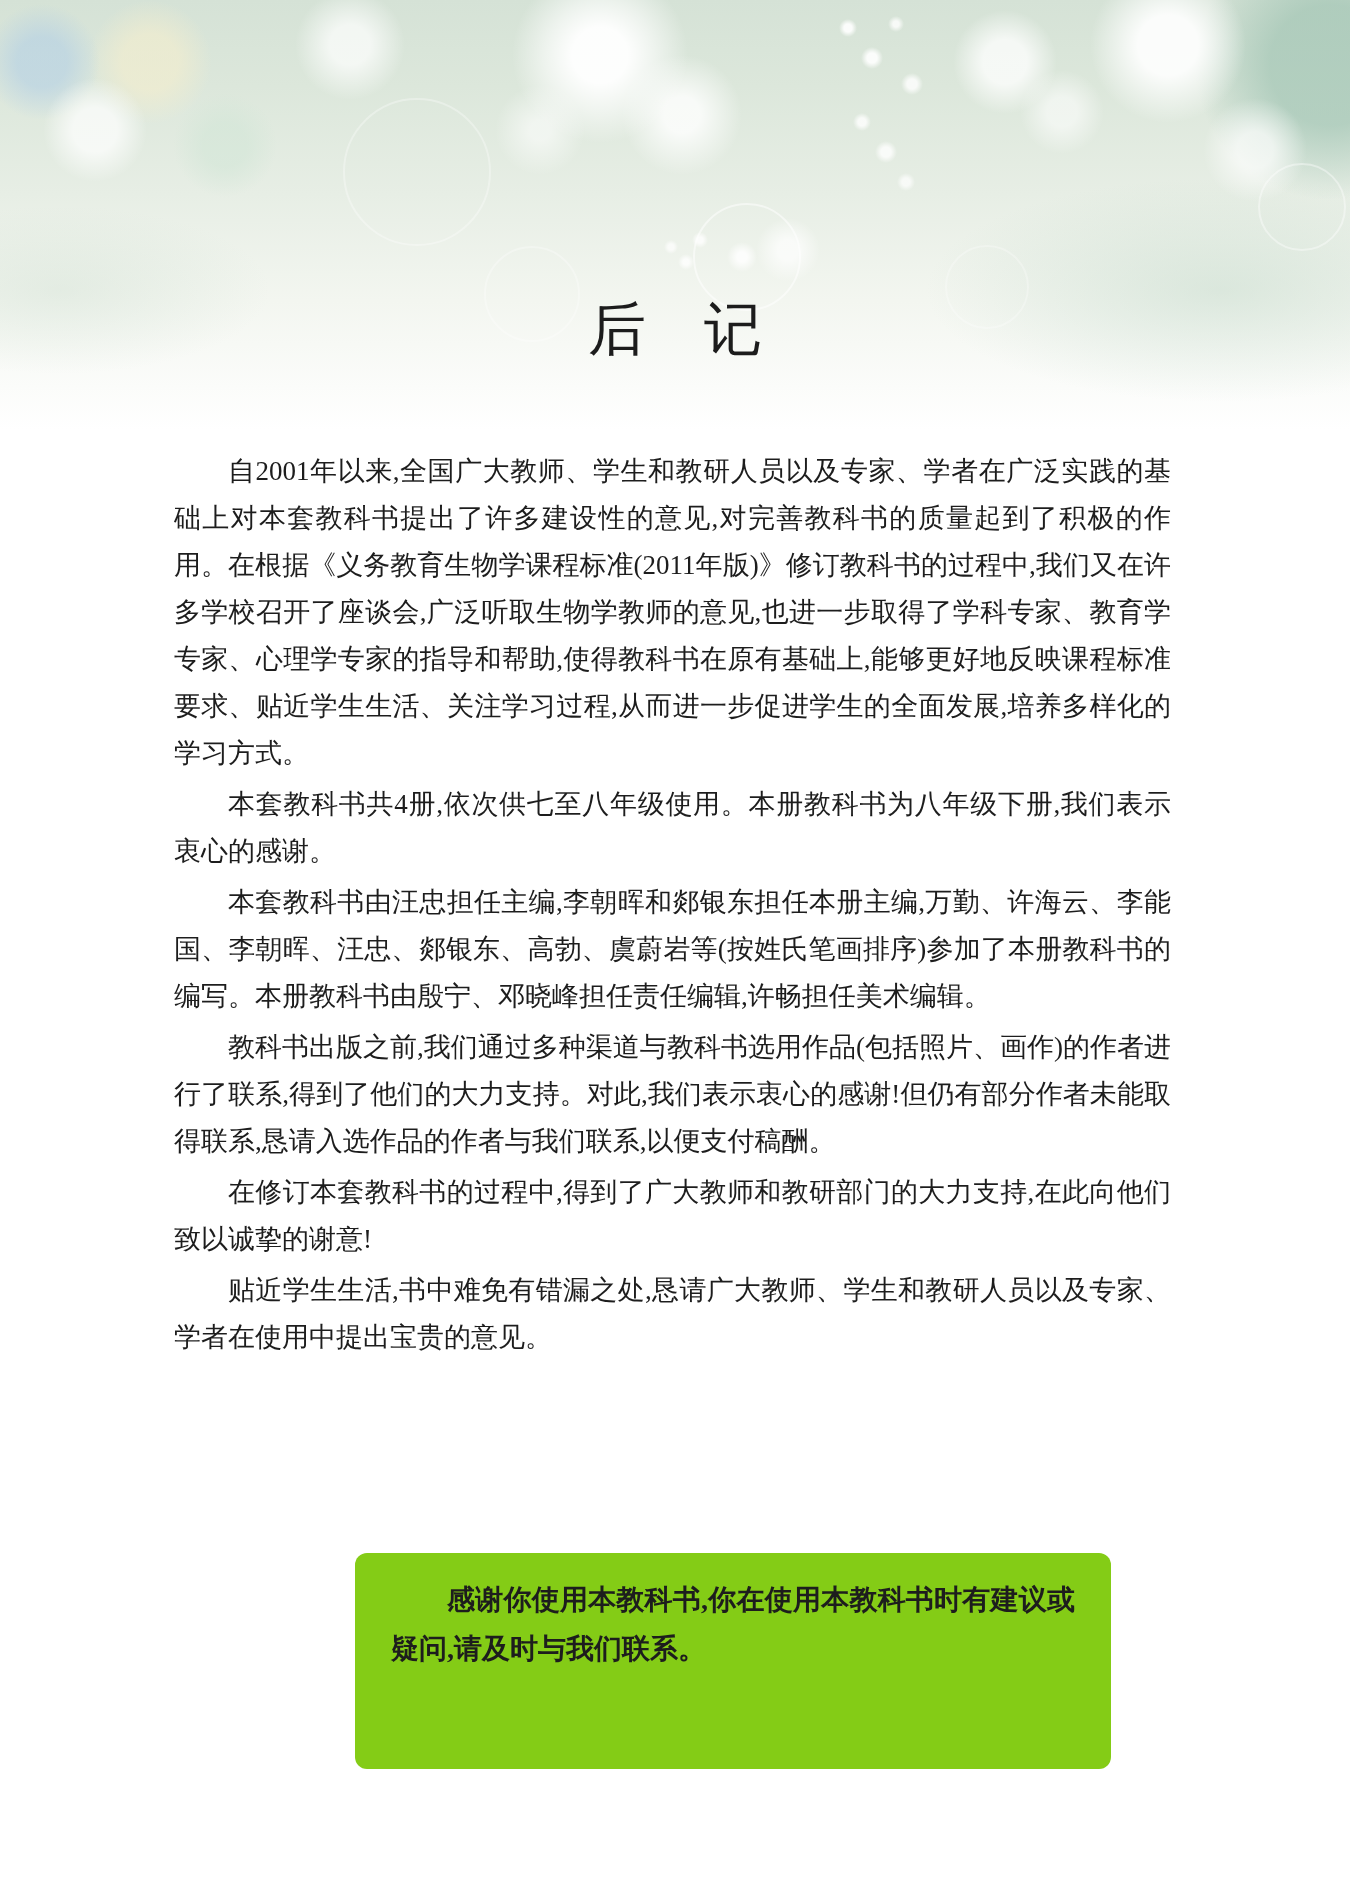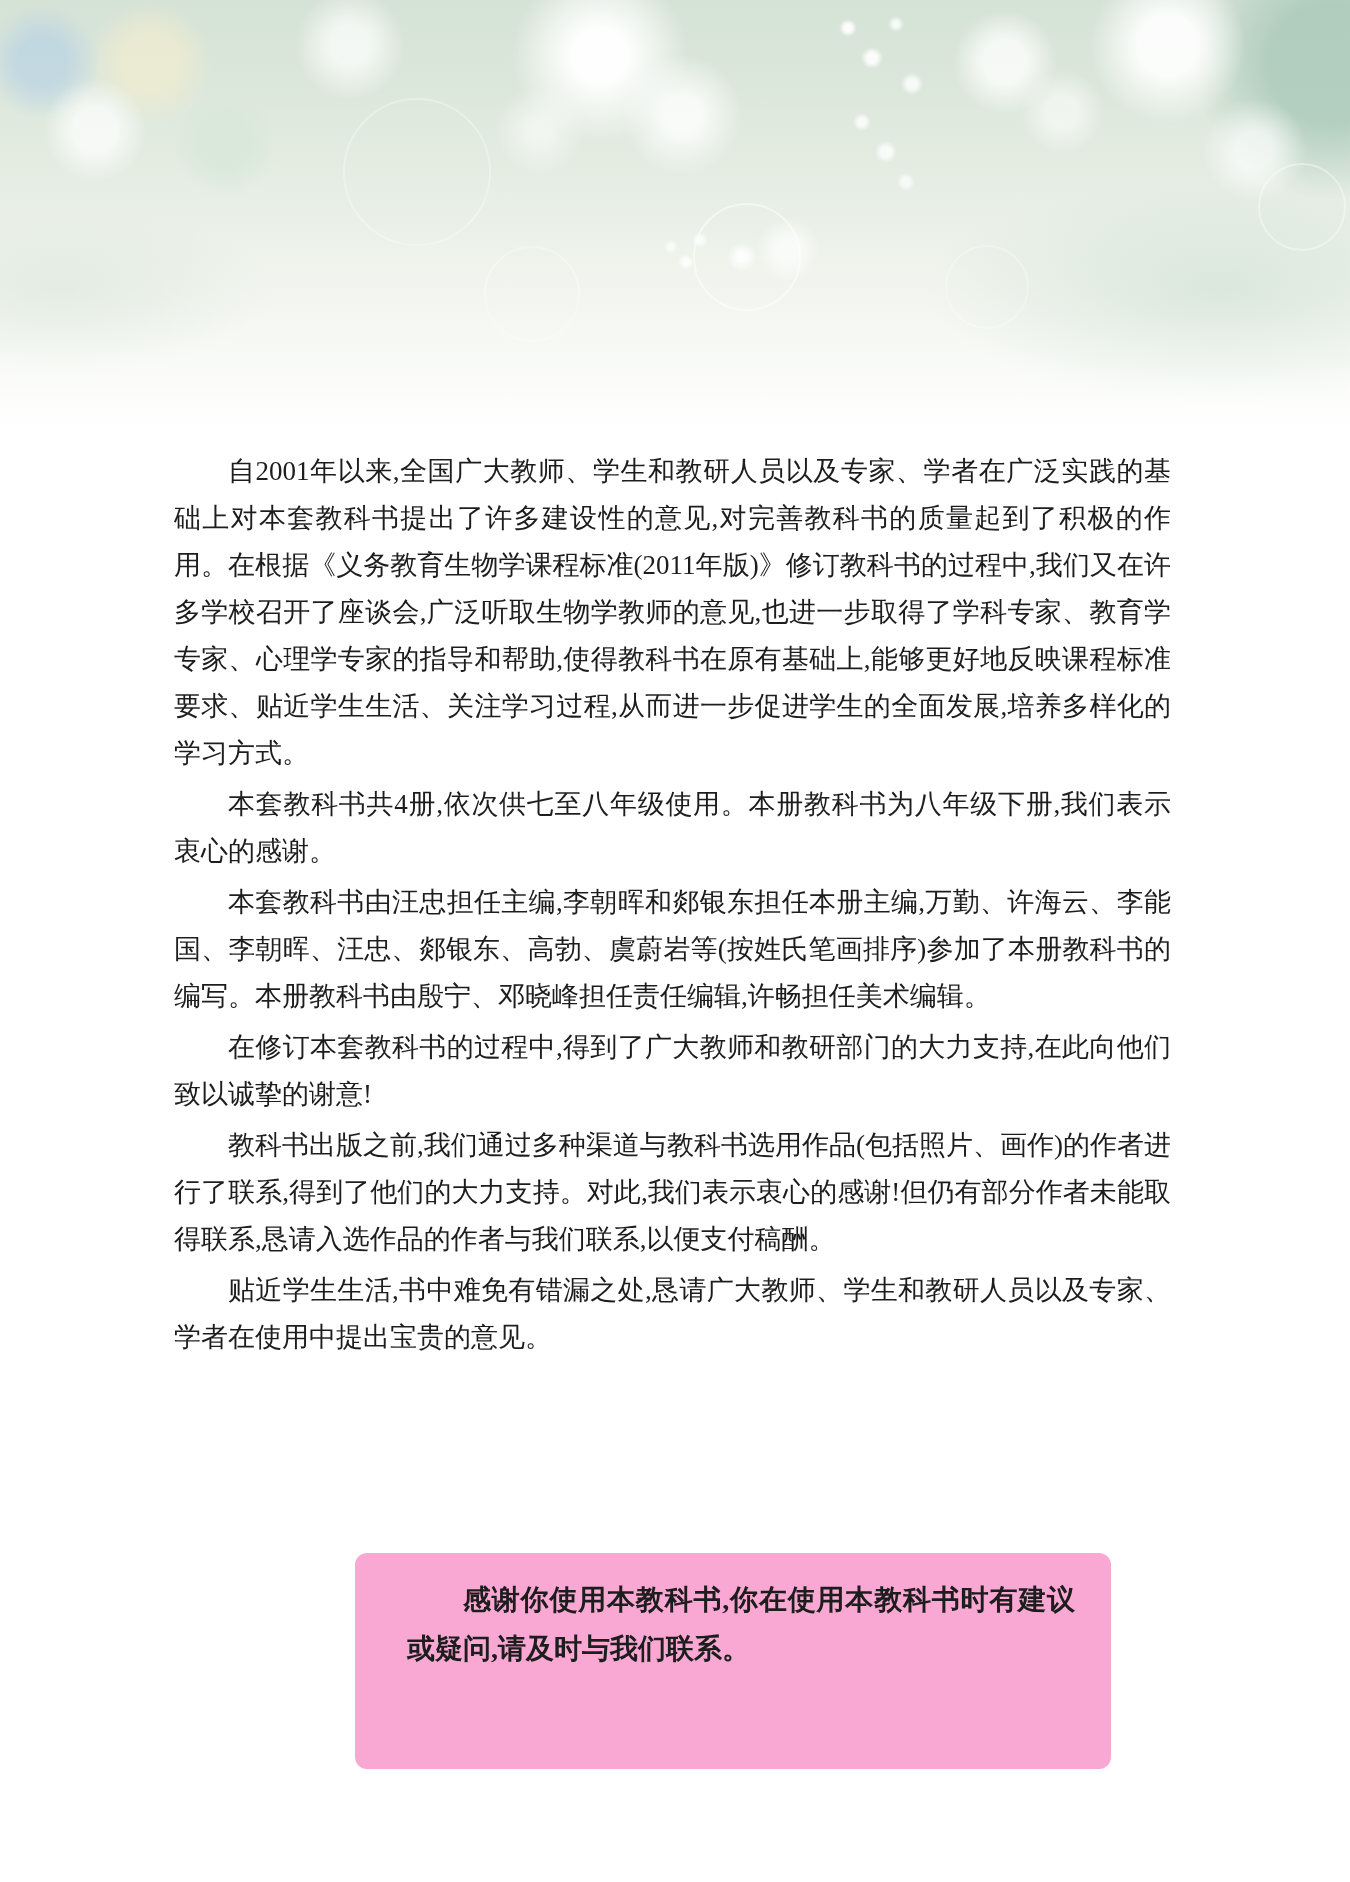--- a/index.html
+++ b/index.html
@@ -69,48 +69,49 @@
   .body-text{
     position:absolute;left:170px;top:444px;width:1005px;
     font-size:27px;line-height:47px;color:#1d1d1d;
     text-align:justify;
   }
   .body-text p{margin:4px;text-indent:2em;}
 
   
   .contact-box{
     position:absolute;left:355px;top:1553px;width:756px;height:216px;
-    background:#f9a8d4;border-radius:12px;
-    box-sizing:border-box;padding:22px 36px 0 52px;
+    background:#84cc16;border-radius:12px;
+    box-sizing:border-box;padding:22px 36px 0 36px;
     font-size:28px;line-height:49px;color:#1d1d1d;font-weight:bold;
     text-align:justify;
   }
   .contact-box p{margin:0;}
   .contact-box .indent{text-indent:2em;}
 </style>
 </head>
 <body>
 
 <div class="page">
 
   <div class="header-art">
     <div class="ring r1"></div>
     <div class="ring r2"></div>
     <div class="ring r3"></div>
     <div class="ring r4"></div>
     <div class="ring r5"></div>
   </div>
 
+  <h1 class="page-title">后　记</h1>
 
   <div class="body-text">
     <p>自2001年以来,全国广大教师、学生和教研人员以及专家、学者在广泛实践的基础上对本套教科书提出了许多建设性的意见,对完善教科书的质量起到了积极的作用。在根据《义务教育生物学课程标准(2011年版)》修订教科书的过程中,我们又在许多学校召开了座谈会,广泛听取生物学教师的意见,也进一步取得了学科专家、教育学专家、心理学专家的指导和帮助,使得教科书在原有基础上,能够更好地反映课程标准要求、贴近学生生活、关注学习过程,从而进一步促进学生的全面发展,培养多样化的学习方式。</p>
     <p>本套教科书共4册,依次供七至八年级使用。本册教科书为八年级下册,我们表示衷心的感谢。</p>
     <p>本套教科书由汪忠担任主编,李朝晖和郯银东担任本册主编,万勤、许海云、李能国、李朝晖、汪忠、郯银东、高勃、虞蔚岩等(按姓氏笔画排序)参加了本册教科书的编写。本册教科书由殷宁、邓晓峰担任责任编辑,许畅担任美术编辑。</p>
+    <p>教科书出版之前,我们通过多种渠道与教科书选用作品(包括照片、画作)的作者进行了联系,得到了他们的大力支持。对此,我们表示衷心的感谢!但仍有部分作者未能取得联系,恳请入选作品的作者与我们联系,以便支付稿酬。</p>
     <p>在修订本套教科书的过程中,得到了广大教师和教研部门的大力支持,在此向他们致以诚挚的谢意!</p>
-    <p>教科书出版之前,我们通过多种渠道与教科书选用作品(包括照片、画作)的作者进行了联系,得到了他们的大力支持。对此,我们表示衷心的感谢!但仍有部分作者未能取得联系,恳请入选作品的作者与我们联系,以便支付稿酬。</p>
     <p>贴近学生生活,书中难免有错漏之处,恳请广大教师、学生和教研人员以及专家、学者在使用中提出宝贵的意见。</p>
   </div>
 
   <div class="contact-box">
     <p class="indent">感谢你使用本教科书,你在使用本教科书时有建议或疑问,请及时与我们联系。</p>
   </div>
 
 </div>
 
 </body></html>

